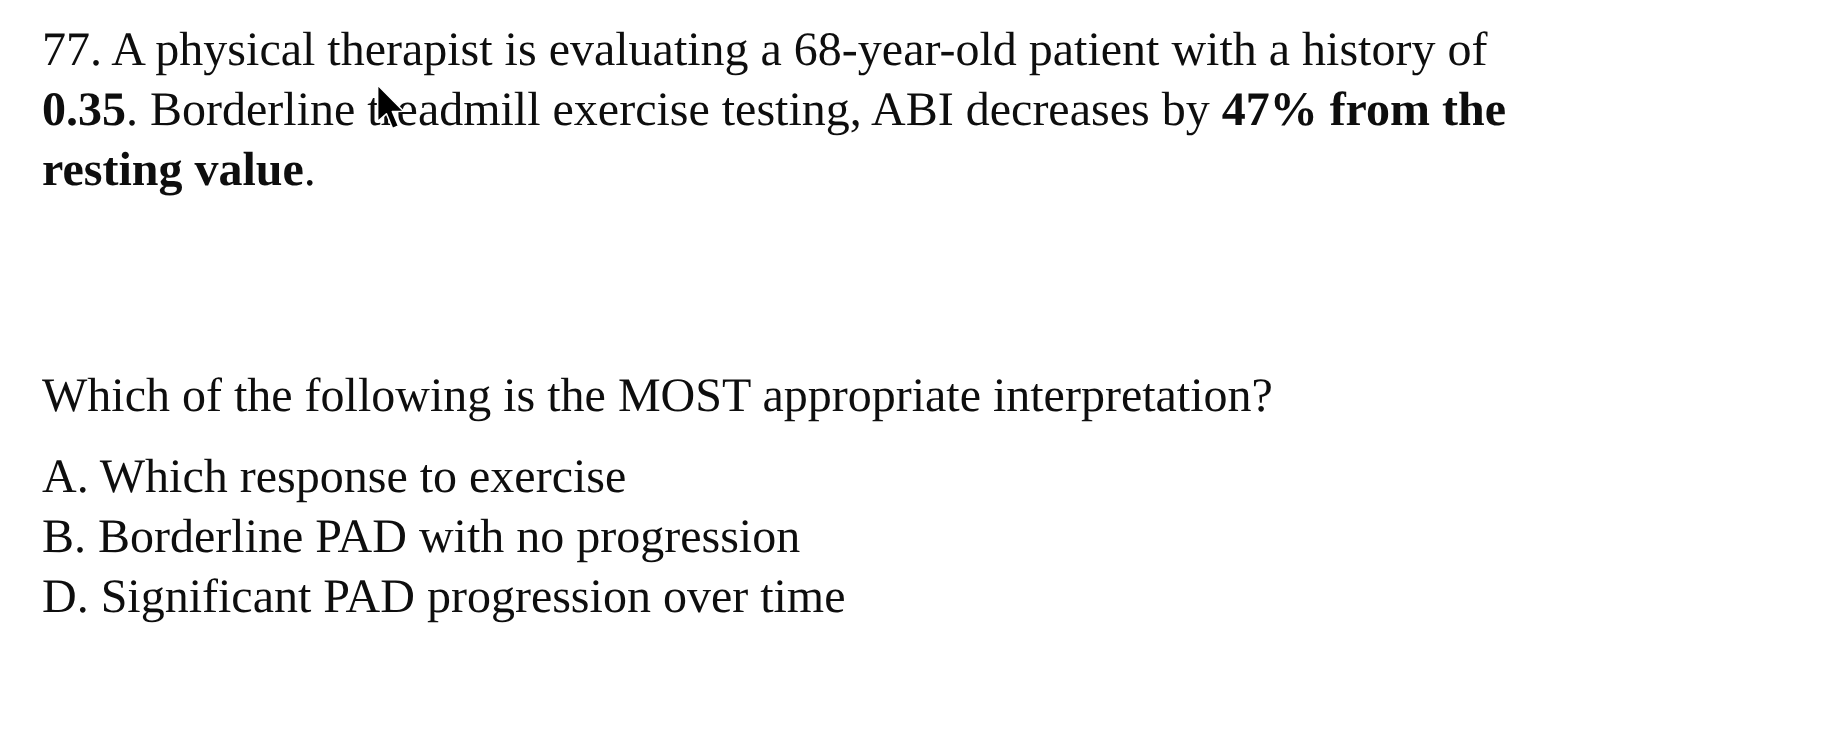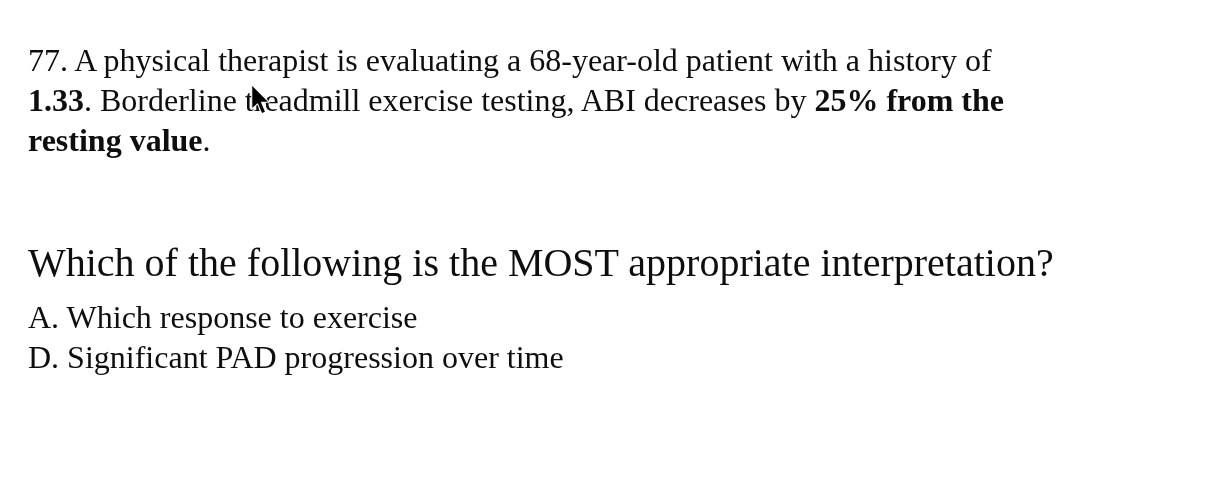--- a/index.html
+++ b/index.html
@@ -14,33 +14,32 @@
     overflow: hidden;
     font-family: "Liberation Serif", "DejaVu Serif", serif;
     color: #0e0e0e;
   }
   .stem {
     position: absolute;
     left: 28px;
     top: 12px;
     font-size: 32px;
     line-height: 40px;
-    margin-top: 28px;
   }
   .line {
     white-space: nowrap;
   }
   .b {
     font-weight: 700;
   }
   .prompt {
     position: absolute;
     left: 28px;
     top: 243px;
-    font-size: 40px;
+    font-size: 32px;
     line-height: 40px;
     white-space: nowrap;
   }
   .options {
     position: absolute;
     left: 28px;
     top: 297px;
     font-size: 32px;
     line-height: 40px;
   }
@@ -57,26 +56,27 @@
     z-index: 5;
   }
 </style>
 </head>
 <body>
 
 <div>
 
   <div class="stem">
       <div class="line"><span>77. A physical therapist is evaluating a 68-year-old patient with a history of</span></div>
-      <div class="line"><span class="b">1.33</span><span>. Borderline t</span><span class="cursor-anchor"><svg width="21" height="33" viewBox="0 0 24 36" xmlns="http://www.w3.org/2000/svg" style="display: block;">
+      <div class="line"><span class="b">0.35</span><span>. Borderline t</span><span class="cursor-anchor"><svg width="21" height="33" viewBox="0 0 24 36" xmlns="http://www.w3.org/2000/svg" style="display: block;">
   <path d="M2 1 L2 29 L8.7 23 L13.4 34.2 L17.9 32.2 L13.2 21.2 L21.8 21 Z" fill="#000000" stroke="#ffffff" stroke-width="1.2" stroke-linejoin="round"></path>
-</svg></span><span>readmill exercise testing, ABI decreases by </span><span class="b">25% from the</span></div>
+</svg></span><span>readmill exercise testing, ABI decreases by </span><span class="b">47% from the</span></div>
       <div class="line"><span class="b">resting value</span><span>.</span></div>
     </div>
 
   <div class="prompt">Which of the following is the MOST appropriate interpretation?</div>
 
   <div class="options">
       <div class="option">A. Which response to exercise</div>
+      <div class="option">B. Borderline PAD with no progression</div>
       <div class="option">D. Significant PAD progression over time</div>
     </div>
 
 </div>
 
 </body></html>

